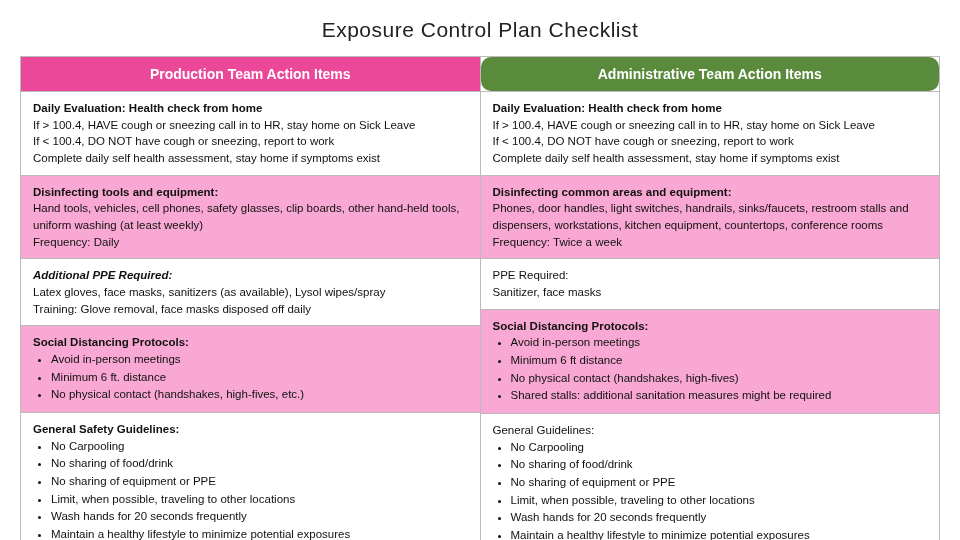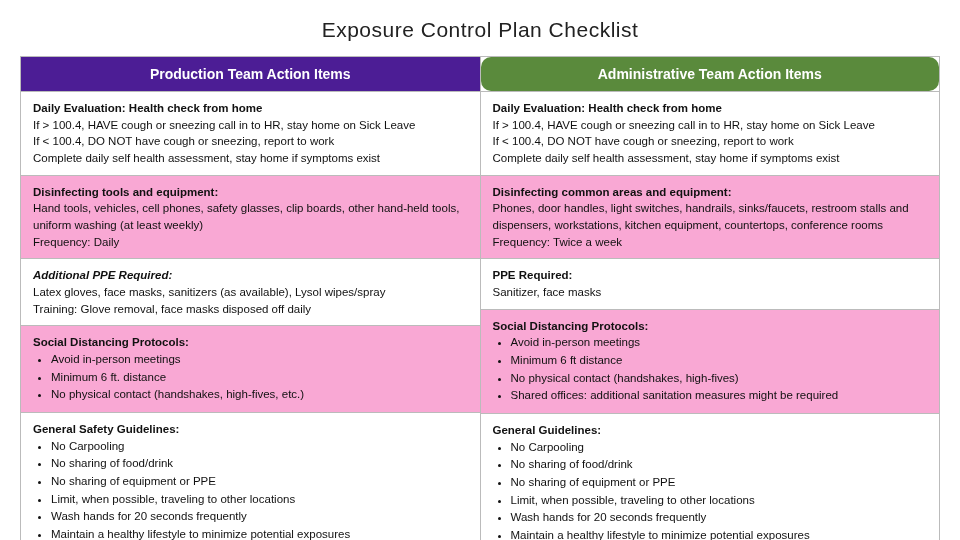--- a/index.html
+++ b/index.html
@@ -34,21 +34,21 @@
       border-right: 1px solid #bbb;
     }
     .col-header {
       padding: 9px 12px;
       font-size: 14px;
       font-weight: bold;
       color: #fff;
       text-align: center;
     }
     .col-header.left-header {
-      background-color: #4c1d95;
+      background-color: #ec4899;
     }
     .col-header.right-header {
       background-color: #5a8a3c;
       border-radius: 10px;
     }
     .cell {
       padding: 8px 12px;
       font-size: 11.5px;
       color: #111;
       border-top: 1px solid #bbb;
@@ -121,34 +121,34 @@
         <div>If &gt; 100.4, HAVE cough or sneezing call in to HR, stay home on Sick Leave</div>
         <div>If &lt; 100.4, DO NOT have cough or sneezing, report to work</div>
         <div>Complete daily self health assessment, stay home if symptoms exist</div>
       </div>
       <div class="cell shaded">
         <div style="font-weight: bold;">Disinfecting common areas and equipment:</div>
         <div>Phones, door handles, light switches, handrails, sinks/faucets, restroom stalls and dispensers, workstations, kitchen equipment, countertops, conference rooms</div>
         <div>Frequency: Twice a week</div>
       </div>
       <div class="cell white">
-        <div style="font-weight: bold;">PPE Required:</div>
+        <div style="font-weight: normal;">PPE Required:</div>
         <div>Sanitizer, face masks</div>
       </div>
       <div class="cell shaded">
         <div style="font-weight: bold;">Social Distancing Protocols:</div>
         <ul>
           <li>Avoid in-person meetings</li>
           <li>Minimum 6 ft distance</li>
           <li>No physical contact (handshakes, high-fives)</li>
-          <li>Shared offices: additional sanitation measures might be required</li>
+          <li>Shared stalls: additional sanitation measures might be required</li>
         </ul>
       </div>
       <div class="cell white">
-        <div style="font-weight: bold;">General Guidelines:</div>
+        <div style="font-weight: normal;">General Guidelines:</div>
         <ul>
           <li>No Carpooling</li>
           <li>No sharing of food/drink</li>
           <li>No sharing of equipment or PPE</li>
           <li>Limit, when possible, traveling to other locations</li>
           <li>Wash hands for 20 seconds frequently</li>
           <li>Maintain a healthy lifestyle to minimize potential exposures</li>
         </ul>
       </div>
     </div>

